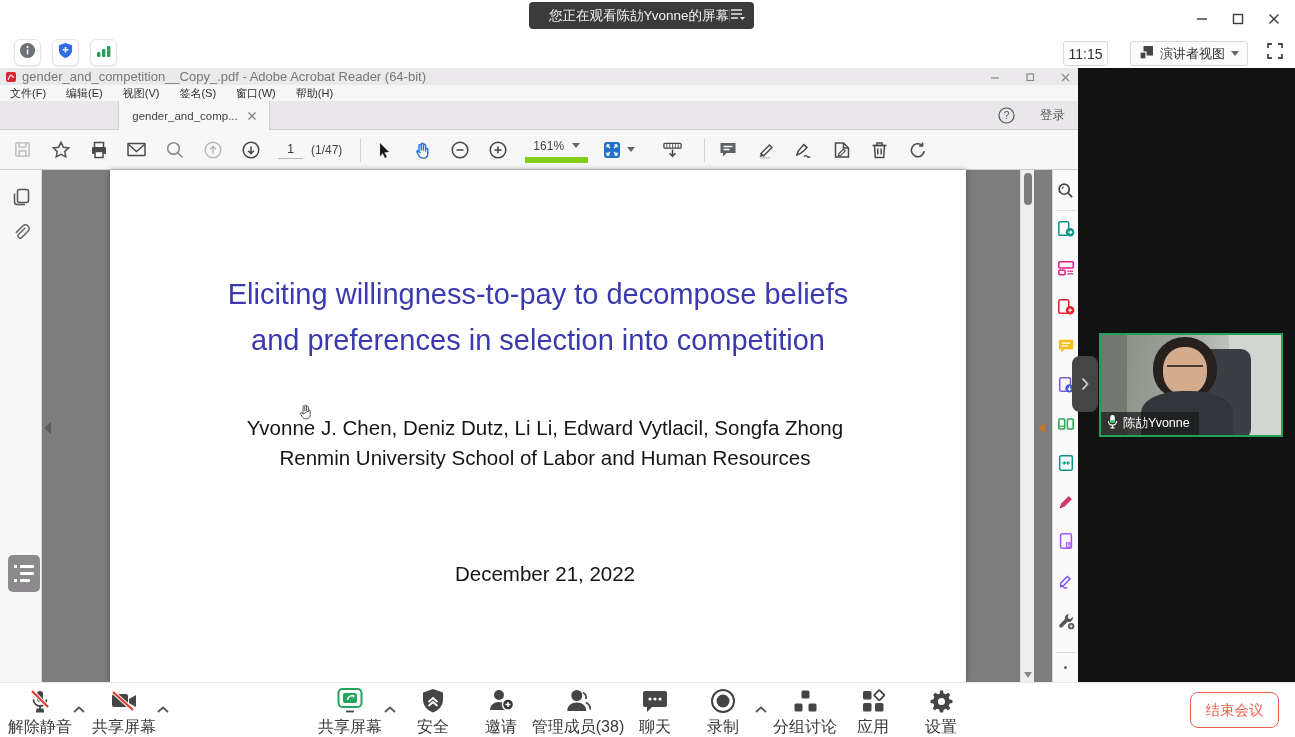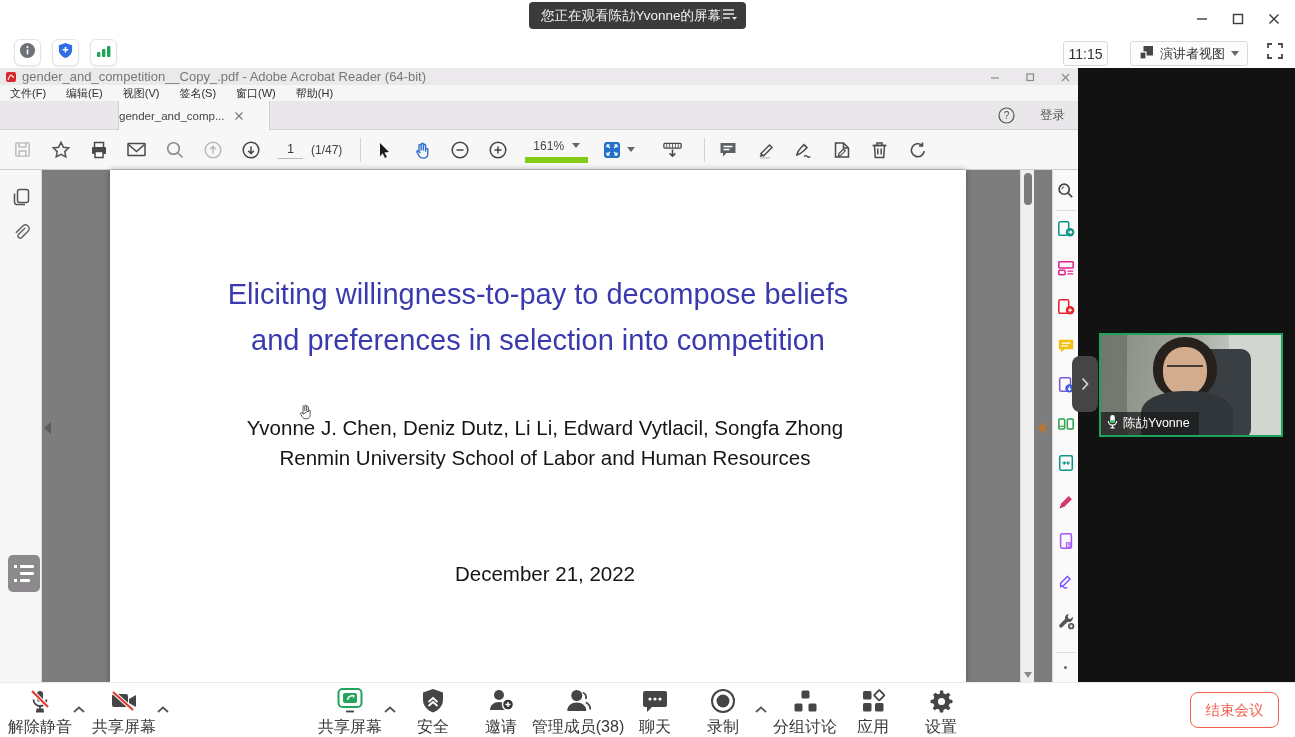--- a/index.html
+++ b/index.html
@@ -3,21 +3,21 @@
 <meta charset="utf-8">
 <style>
   * { margin:0; padding:0; box-sizing:border-box; }
   body { font-family:"Liberation Sans", sans-serif; }
   #app { position:relative; width:1295px; height:737px; background:#fff; overflow:hidden; }
   .abs { position:absolute; }
 
   
   .topbar { position:absolute; left:0; top:0; width:1295px; height:36px; background:#fff; }
   .banner { position:absolute; left:529px; top:2px; height:27px; background:#3b3b3b; border-radius:4px;
-            display:flex; align-items:center; padding:0 8px 0 12px; }
+            display:flex; align-items:center; padding:0 8px 0 20px; }
   .banner-text { color:#f2f2f2; font-size:13.5px; white-space:nowrap; }
   .banner-sep { width:1px; height:14px; background:#5a5a5a; }
   .win-controls { position:absolute; right:10px; top:8px; display:flex; gap:14px; }
   .wc-btn { width:22px; height:22px; display:flex; align-items:center; justify-content:center; }
 
   
   .controlbar { position:absolute; left:0; top:36px; width:1295px; height:32px; background:#fff; }
   .cb-btn { position:absolute; top:3px; width:27px; height:27px; background:#fff; border:1px solid #e4e4e4;
             border-radius:6px; box-shadow:0 1px 2px rgba(0,0,0,.08); display:flex; align-items:center; justify-content:center; }
   .clock { position:absolute; left:1063px; top:5px; width:45px; height:25px; border:1px solid #d9d9d9; border-radius:3px;
@@ -32,21 +32,21 @@
                  display:flex; align-items:center; padding:0 6px; gap:6px; }
   .ac-title { font-size:13px; color:#777; }
   .ac-wc { position:absolute; right:8px; top:0; height:17px; display:flex; gap:26px; align-items:center; }
   .ac-menubar { position:absolute; left:0; top:17px; width:100%; height:16px; background:#f7f6f7;
                 display:flex; align-items:center; gap:20px; padding-left:10px; }
   .ac-menu { font-size:11px; color:#2e2e2e; }
   .ac-tabbar { position:absolute; left:0; top:33px; width:100%; height:29px; background:#e9e7ea; border-bottom:1px solid #d2d0d2; }
   .ac-tab-btn { position:absolute; top:0; height:29px; display:flex; align-items:center; font-size:12.5px; color:#666;margin-top:36px; }
   .ac-doc-tab { position:absolute; left:118px; top:0; width:152px; height:29px; background:#f8f7f8;
                 border-left:1px solid #d0ced0; border-right:1px solid #d0ced0;
-                display:flex; align-items:center; gap:10px; font-size:11.5px; color:#444; }
+                display:flex; align-items:center; justify-content:center; gap:10px; font-size:11.5px; color:#444; }
   .ac-signin { position:absolute; left:1040px; top:0; height:29px; display:flex; align-items:center; font-size:12.5px; color:#555; }
   .ac-help { position:absolute; left:998px; top:6px; }
   .ac-toolbar { position:absolute; left:0; top:62px; width:100%; height:40px; background:#f8f7f8; border-bottom:1px solid #cfcccf;
                 display:flex; align-items:center; padding-left:12px; }
   .tb-i { width:21px; height:21px; margin-right:17px; display:flex; align-items:center; justify-content:center; }
   .tb-sep { width:1px; height:24px; background:#d4d2d4; margin:0 12px 0 4px; }
   .page-input { width:25px; height:18px; border:none; border-bottom:1px solid #b8b6b8; background:transparent;
                 text-align:center; font-size:12px; color:#333; margin-right:8px; font-family:"Liberation Sans",sans-serif; }
   .page-count { font-size:12px; color:#444; margin-right:14px; white-space:nowrap; }
   .zoom-box { display:flex; align-items:center; gap:8px; border-bottom:6px solid #84cc16; padding:2px 8px 4px 8px; margin-right:14px; }

